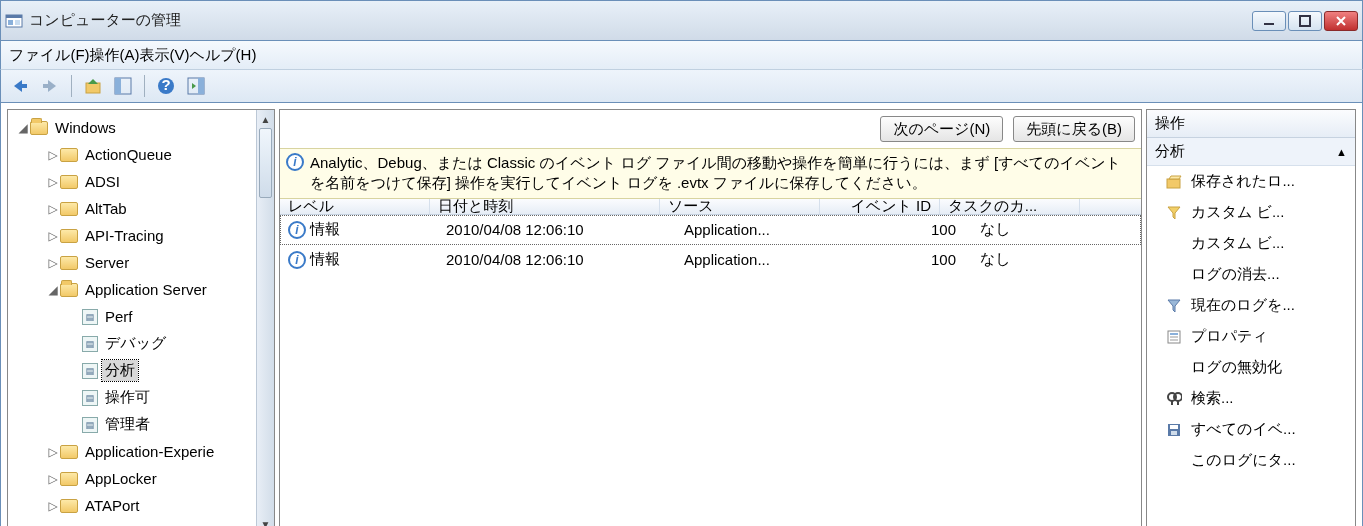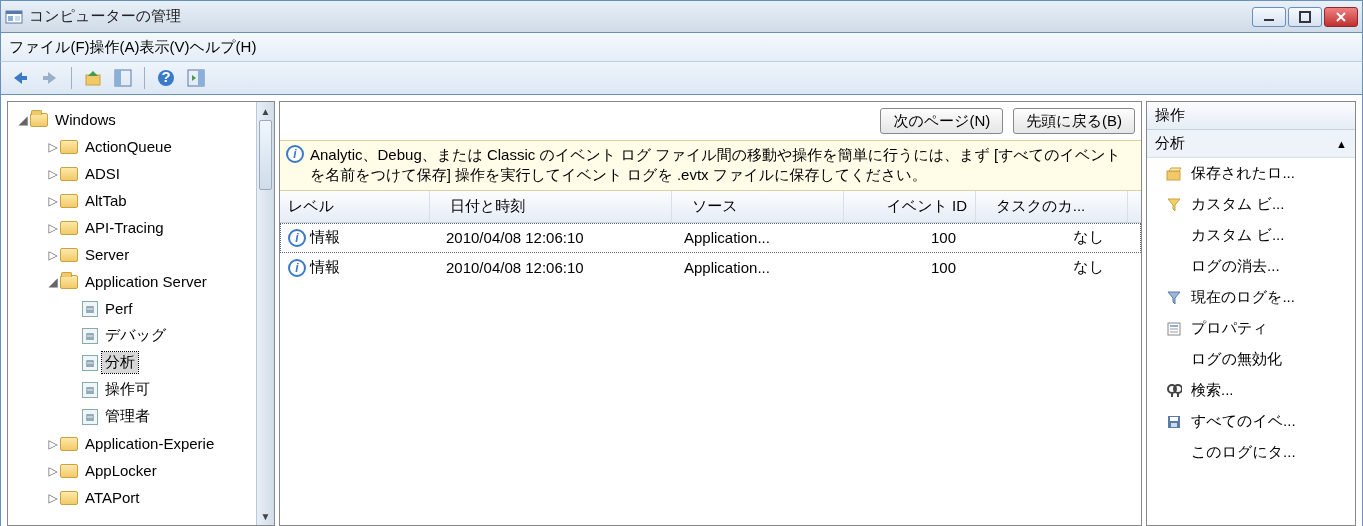--- a/index.html
+++ b/index.html
@@ -1,19 +1,19 @@
 <!DOCTYPE html>
 <html><head>
 <meta charset="utf-8">
 <style>
 * { box-sizing: border-box; margin: 0; padding: 0; font-family: "Meiryo UI", "MS PGothic", sans-serif; font-size: 15px; }
 body { width: 1363px; height: 526px; overflow: hidden; background: #fff; }
 
 
-.titlebar { height: 33px; background: linear-gradient(#e8f0f8, #d0dbe8); border: 1px solid #6a8fb8; display: flex; align-items: center; padding: 8px 4px; }
+.titlebar { height: 41px; background: linear-gradient(#e8f0f8, #d0dbe8); border: 1px solid #6a8fb8; display: flex; align-items: center; padding: 8px 4px; }
 .titlebar .icon { width: 18px; height: 18px; margin-right: 6px; }
 .titlebar .title { flex: 1; color: #222; }
 .winbtns { display: flex; gap: 2px; }
 .winbtn { width: 34px; height: 20px; border: 1px solid #6a8fb8; border-radius: 3px; background: linear-gradient(#f5f9fd,#d6e3f0); display: flex; align-items: center; justify-content: center; cursor: default; }
 .winbtn.close { background: linear-gradient(#f08080,#c03030); border-color: #8a2a2a; color: #fff; }
 
 
 .menubar { height: 28px; background: linear-gradient(#f5f9fd,#e4edf7); border-left: 1px solid #6a8fb8; border-right: 1px solid #6a8fb8; display: flex; align-items: center; padding: 0 8px; }
 .menubar span { cursor: default; }
 
@@ -40,23 +40,23 @@
 .folder.open::before { content:''; position:absolute; top:-4px; left:0; width:9px; height:4px; background:#f2c968; border:1px solid #c9a243; border-bottom:none; border-radius:2px 2px 0 0;}
 .leafic { width:16px; height:16px; margin-right:4px; border:1px solid #8aa; background:#eef6f6; display:flex;align-items:center;justify-content:center; font-size:9px; color:#468;}
 
 
 .centerpanel { flex: 1; margin: 6px 4px 2px 0; border: 1px solid #888; background: #fff; display: flex; flex-direction: column; }
 .centertop { padding: 6px; display: flex; justify-content: flex-end; gap: 10px; }
 .btn { height: 26px; padding: 0 12px; background: linear-gradient(#fdfdfd,#e5e5e5); border: 1px solid #888; border-radius: 3px; cursor: default; }
 .infobar { background: #fffde8; border-top: 1px solid #d8d4a0; border-bottom: 1px solid #d8d4a0; padding: 4px 8px 4px 30px; position: relative; font-size: 14px; line-height: 1.35; }
 .infobar .iicon { position:absolute; left:6px; top:4px; width:18px; height:18px; border-radius:50%; background:#fff; border:2px solid #3a7ac8; color:#3a7ac8; display:flex;align-items:center;justify-content:center; font-style:italic; font-weight:bold; font-size:12px;}
 
-.gridhdr { display: flex; background: linear-gradient(#fbfcfe,#e6edf6); border-bottom: 1px solid #c6d2e0; height: 32px; align-items: center; gap: 12px; }
+.gridhdr { display: flex; background: linear-gradient(#fbfcfe,#e6edf6); border-bottom: 1px solid #c6d2e0; height: 16px; align-items: center; }
 .gridhdr > div { padding: 0 8px; border-right: 1px solid #d6e0ec; height: 100%; display:flex; align-items:center; }
-.col-lvl { width: 150px; } .col-dt { width: 230px; } .col-src { width: 160px; } .col-id { width: 120px; justify-content:flex-end; } .col-cat { width: 140px; text-align: right; }
+.col-lvl { width: 150px; } .col-dt { width: 230px; } .col-src { width: 160px; } .col-id { width: 120px; justify-content:flex-end; } .col-cat { width: 140px; }
 
 .gridrow { display: flex; height: 30px; align-items: center; gap: 8px; }
 .gridrow > div { padding: 0 8px; }
 .gridrow.sel { outline: 1px dotted #666; outline-offset: -1px; }
 .iinfo { width:18px;height:18px;border-radius:50%;border:2px solid #3a7ac8;display:inline-flex;align-items:center;justify-content:center;color:#3a7ac8;font-style:italic;font-weight:bold;font-size:12px;margin-right:4px;}
 
 
 .actionspanel { width: 210px; margin: 6px 6px 2px 0; border: 1px solid #888; background: #fff; display: flex; flex-direction: column; }
 .actionshdr { background: linear-gradient(#fbfcfe,#e6edf6); padding: 4px 8px; border-bottom: 1px solid #c6d2e0; }
 .actionsgrhdr { background: #eef3fa; padding: 4px 8px; border-bottom: 1px solid #d6e0ec; display:flex; justify-content:space-between; align-items:center; }

